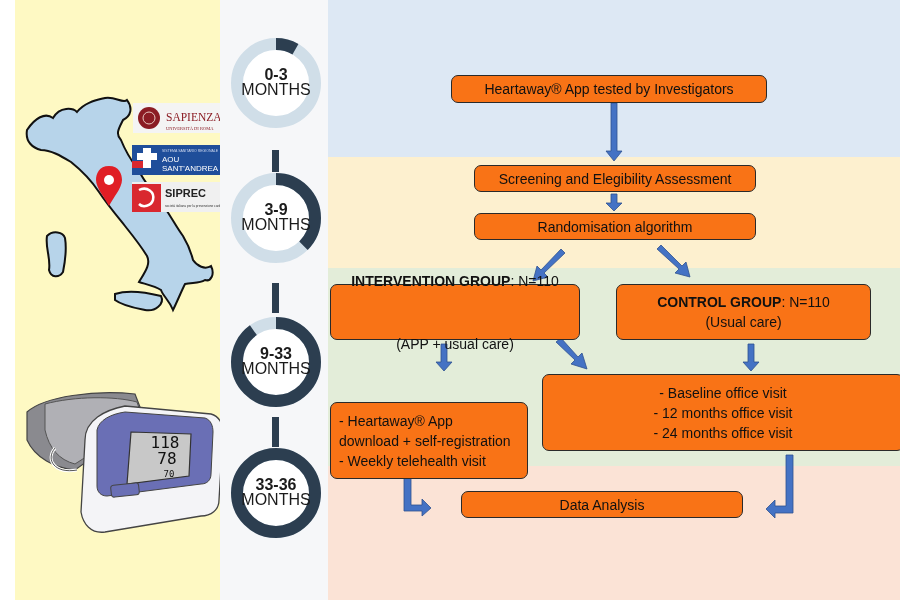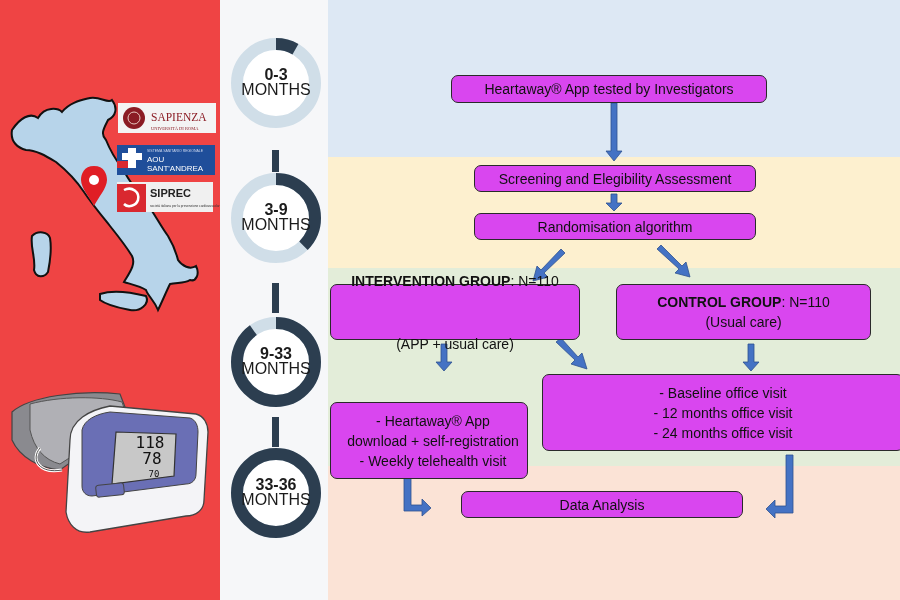--- a/index.html
+++ b/index.html
@@ -1,33 +1,33 @@
 <!DOCTYPE html>
 <html><head>
 <meta charset="utf-8">
 <style>
   html, body { margin: 0; padding: 0; }
   body { width: 900px; height: 600px; position: relative; overflow: hidden; background: #ffffff;
          font-family: "Liberation Sans", "DejaVu Sans", sans-serif; }
   .abs { position: absolute; }
   
-  #illus { left: 0; top: 0; width: 220px; height: 600px; background: #ef4444; }
+  #illus { left: 15px; top: 0; width: 220px; height: 600px; background: #fef9c3; }
   
   #timeline { left: 220px; top: 0; width: 108px; height: 600px; background: #f6f7f9; }
   .ring { position: absolute; left: 10px; width: 92px; height: 92px; }
   .ring-label { position: absolute; left: 0; width: 92px; text-align: center; top: 30px;
                 font-size: 16px; line-height: 15px; color: #1b1b1b; }
   .ring-label b { display: block; font-weight: bold; }
   .connector { position: absolute; left: 52px; width: 7px; background: #2c3e50; }
   
   #flow { left: 328px; top: 0; width: 572px; height: 600px; }
   .band { position: absolute; left: 0; width: 572px; }
-  .box { position: absolute; background: #d946ef; border: 1.3px solid #2a2a2a; border-radius: 7px;
+  .box { position: absolute; background: #f97316; border: 1.3px solid #2a2a2a; border-radius: 7px;
          box-sizing: border-box; color: #111; font-size: 14px; text-align: center;
-         display: flex; flex-direction: column; justify-content: center; line-height: 20px; align-items: center; }
+         display: flex; flex-direction: column; justify-content: center; line-height: 20px; }
   .box.left-align { text-align: left; padding-left: 8px; margin-top: 28px; }
   .box b { font-weight: bold; }
   svg.arrows { position: absolute; left: 0; top: 0; }
 </style>
 </head>
 <body>
 
 <div id="illus" class="abs">
   <svg width="220" height="600">
 

